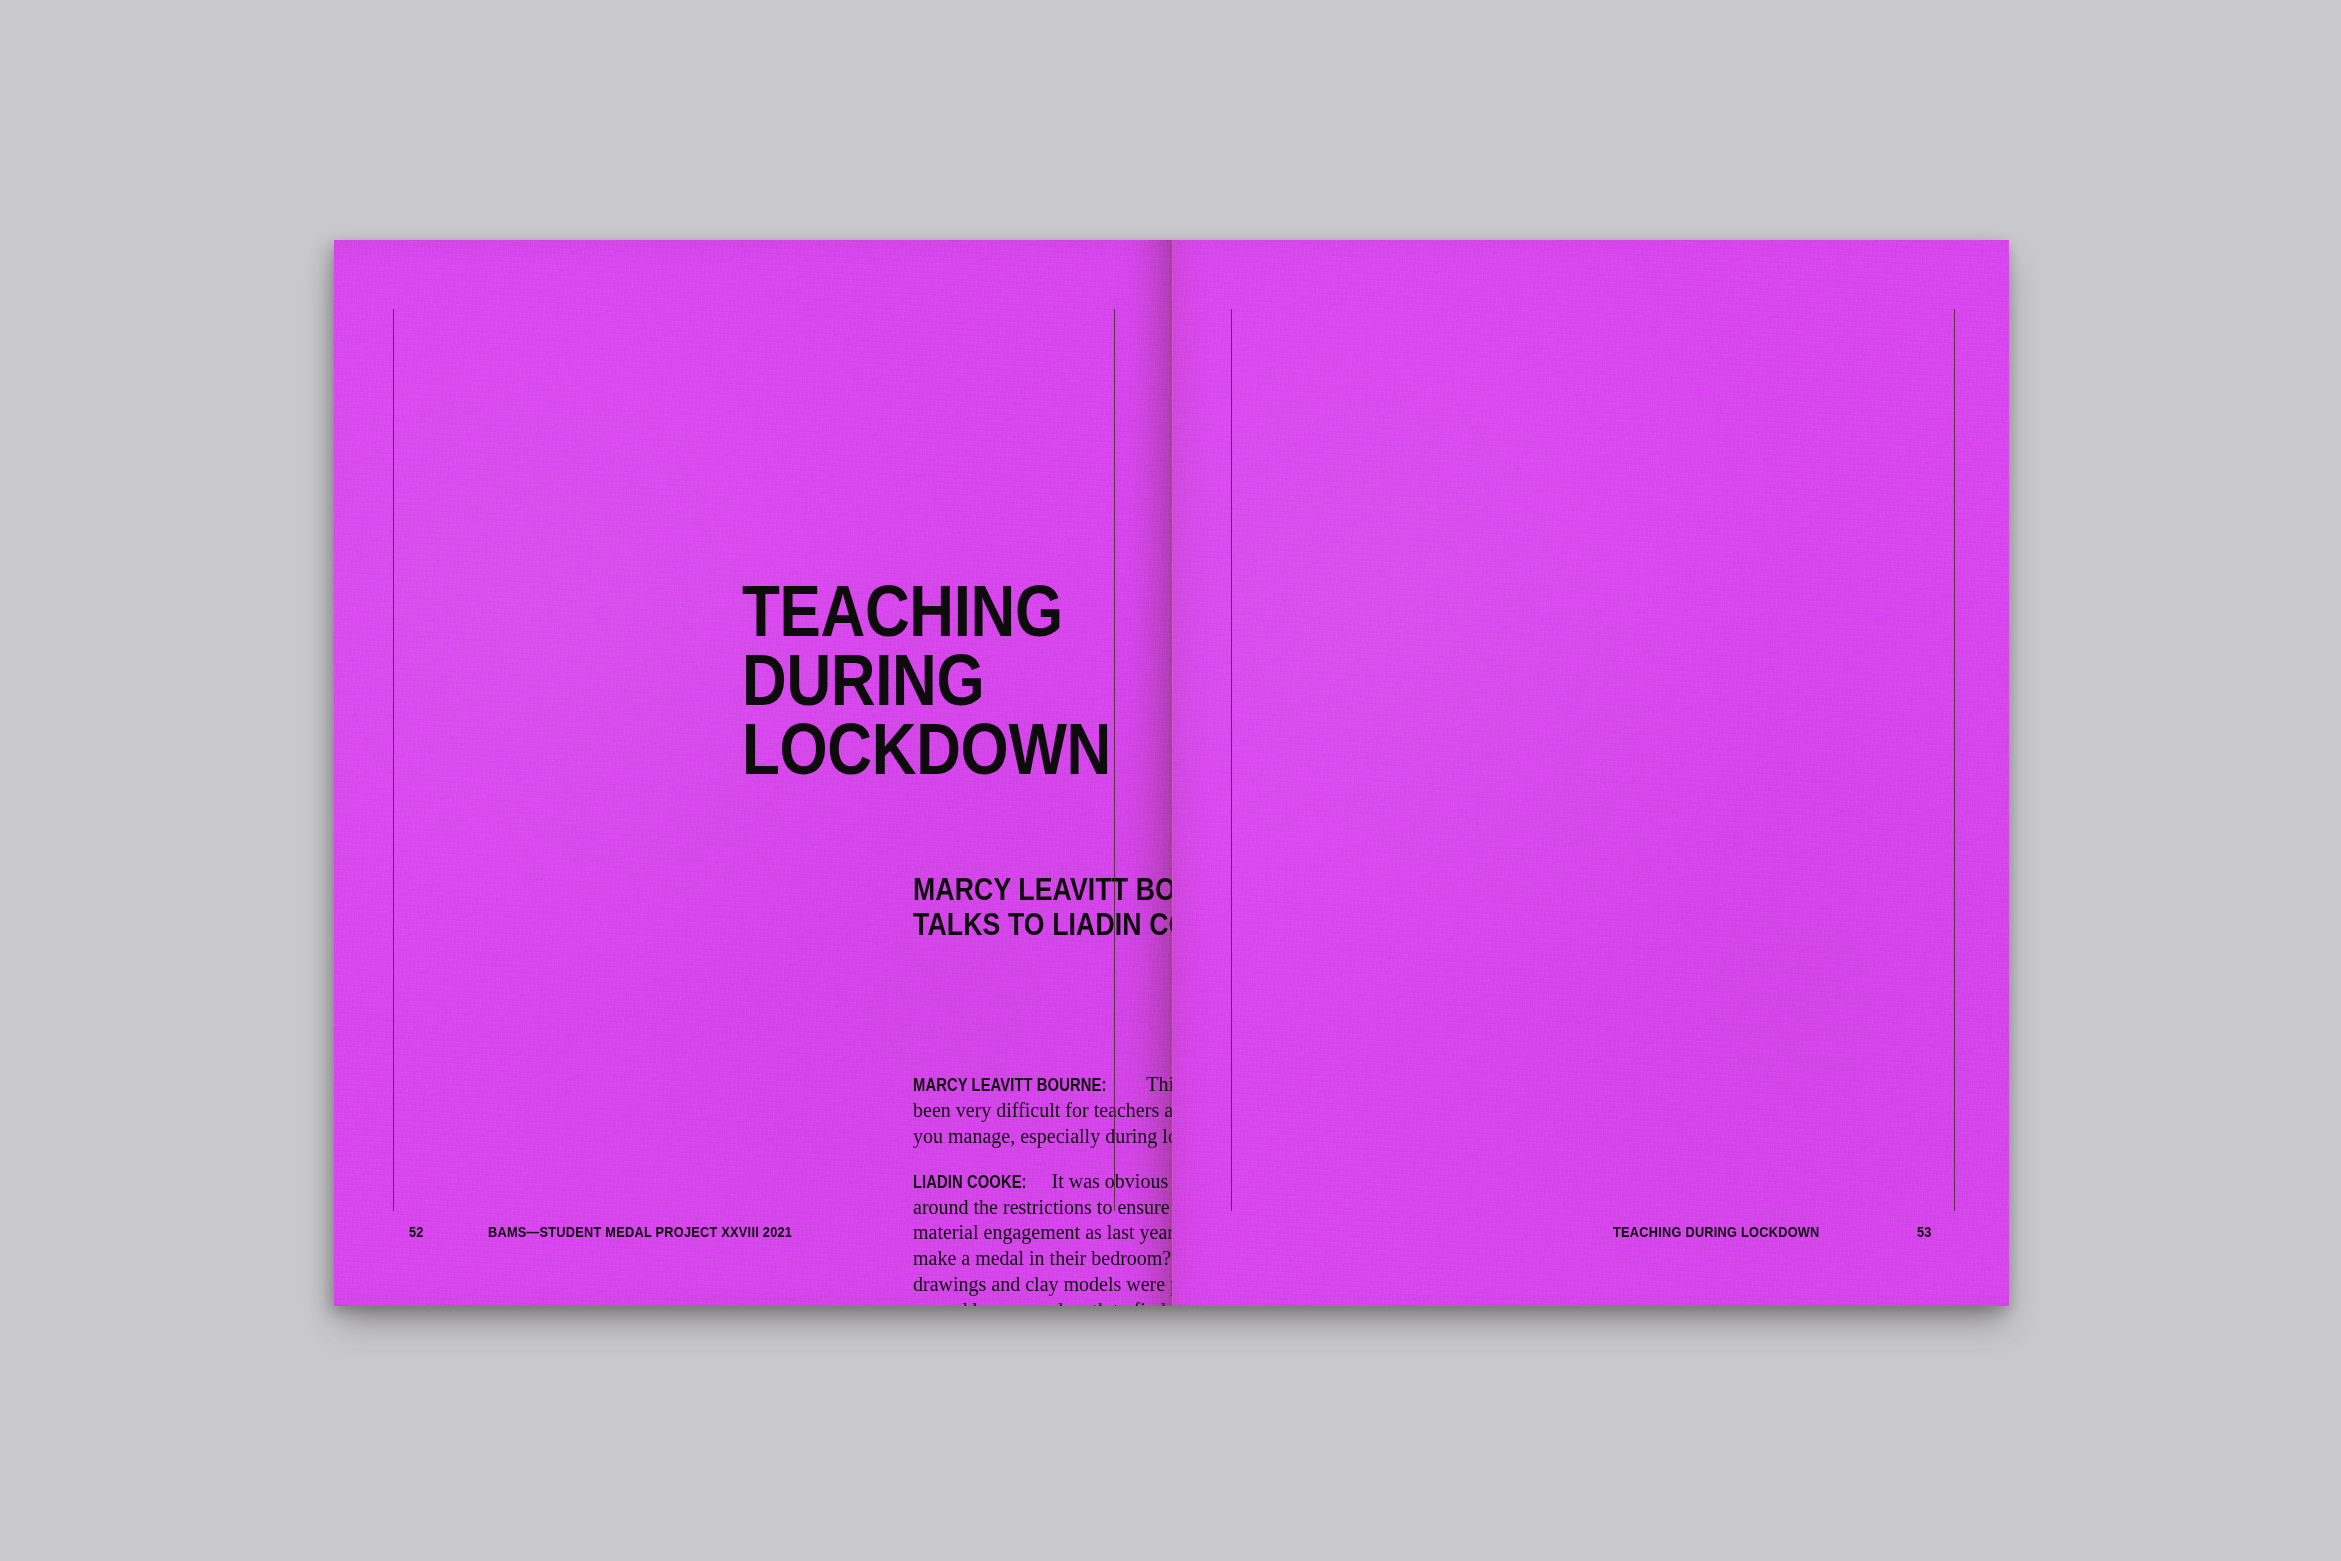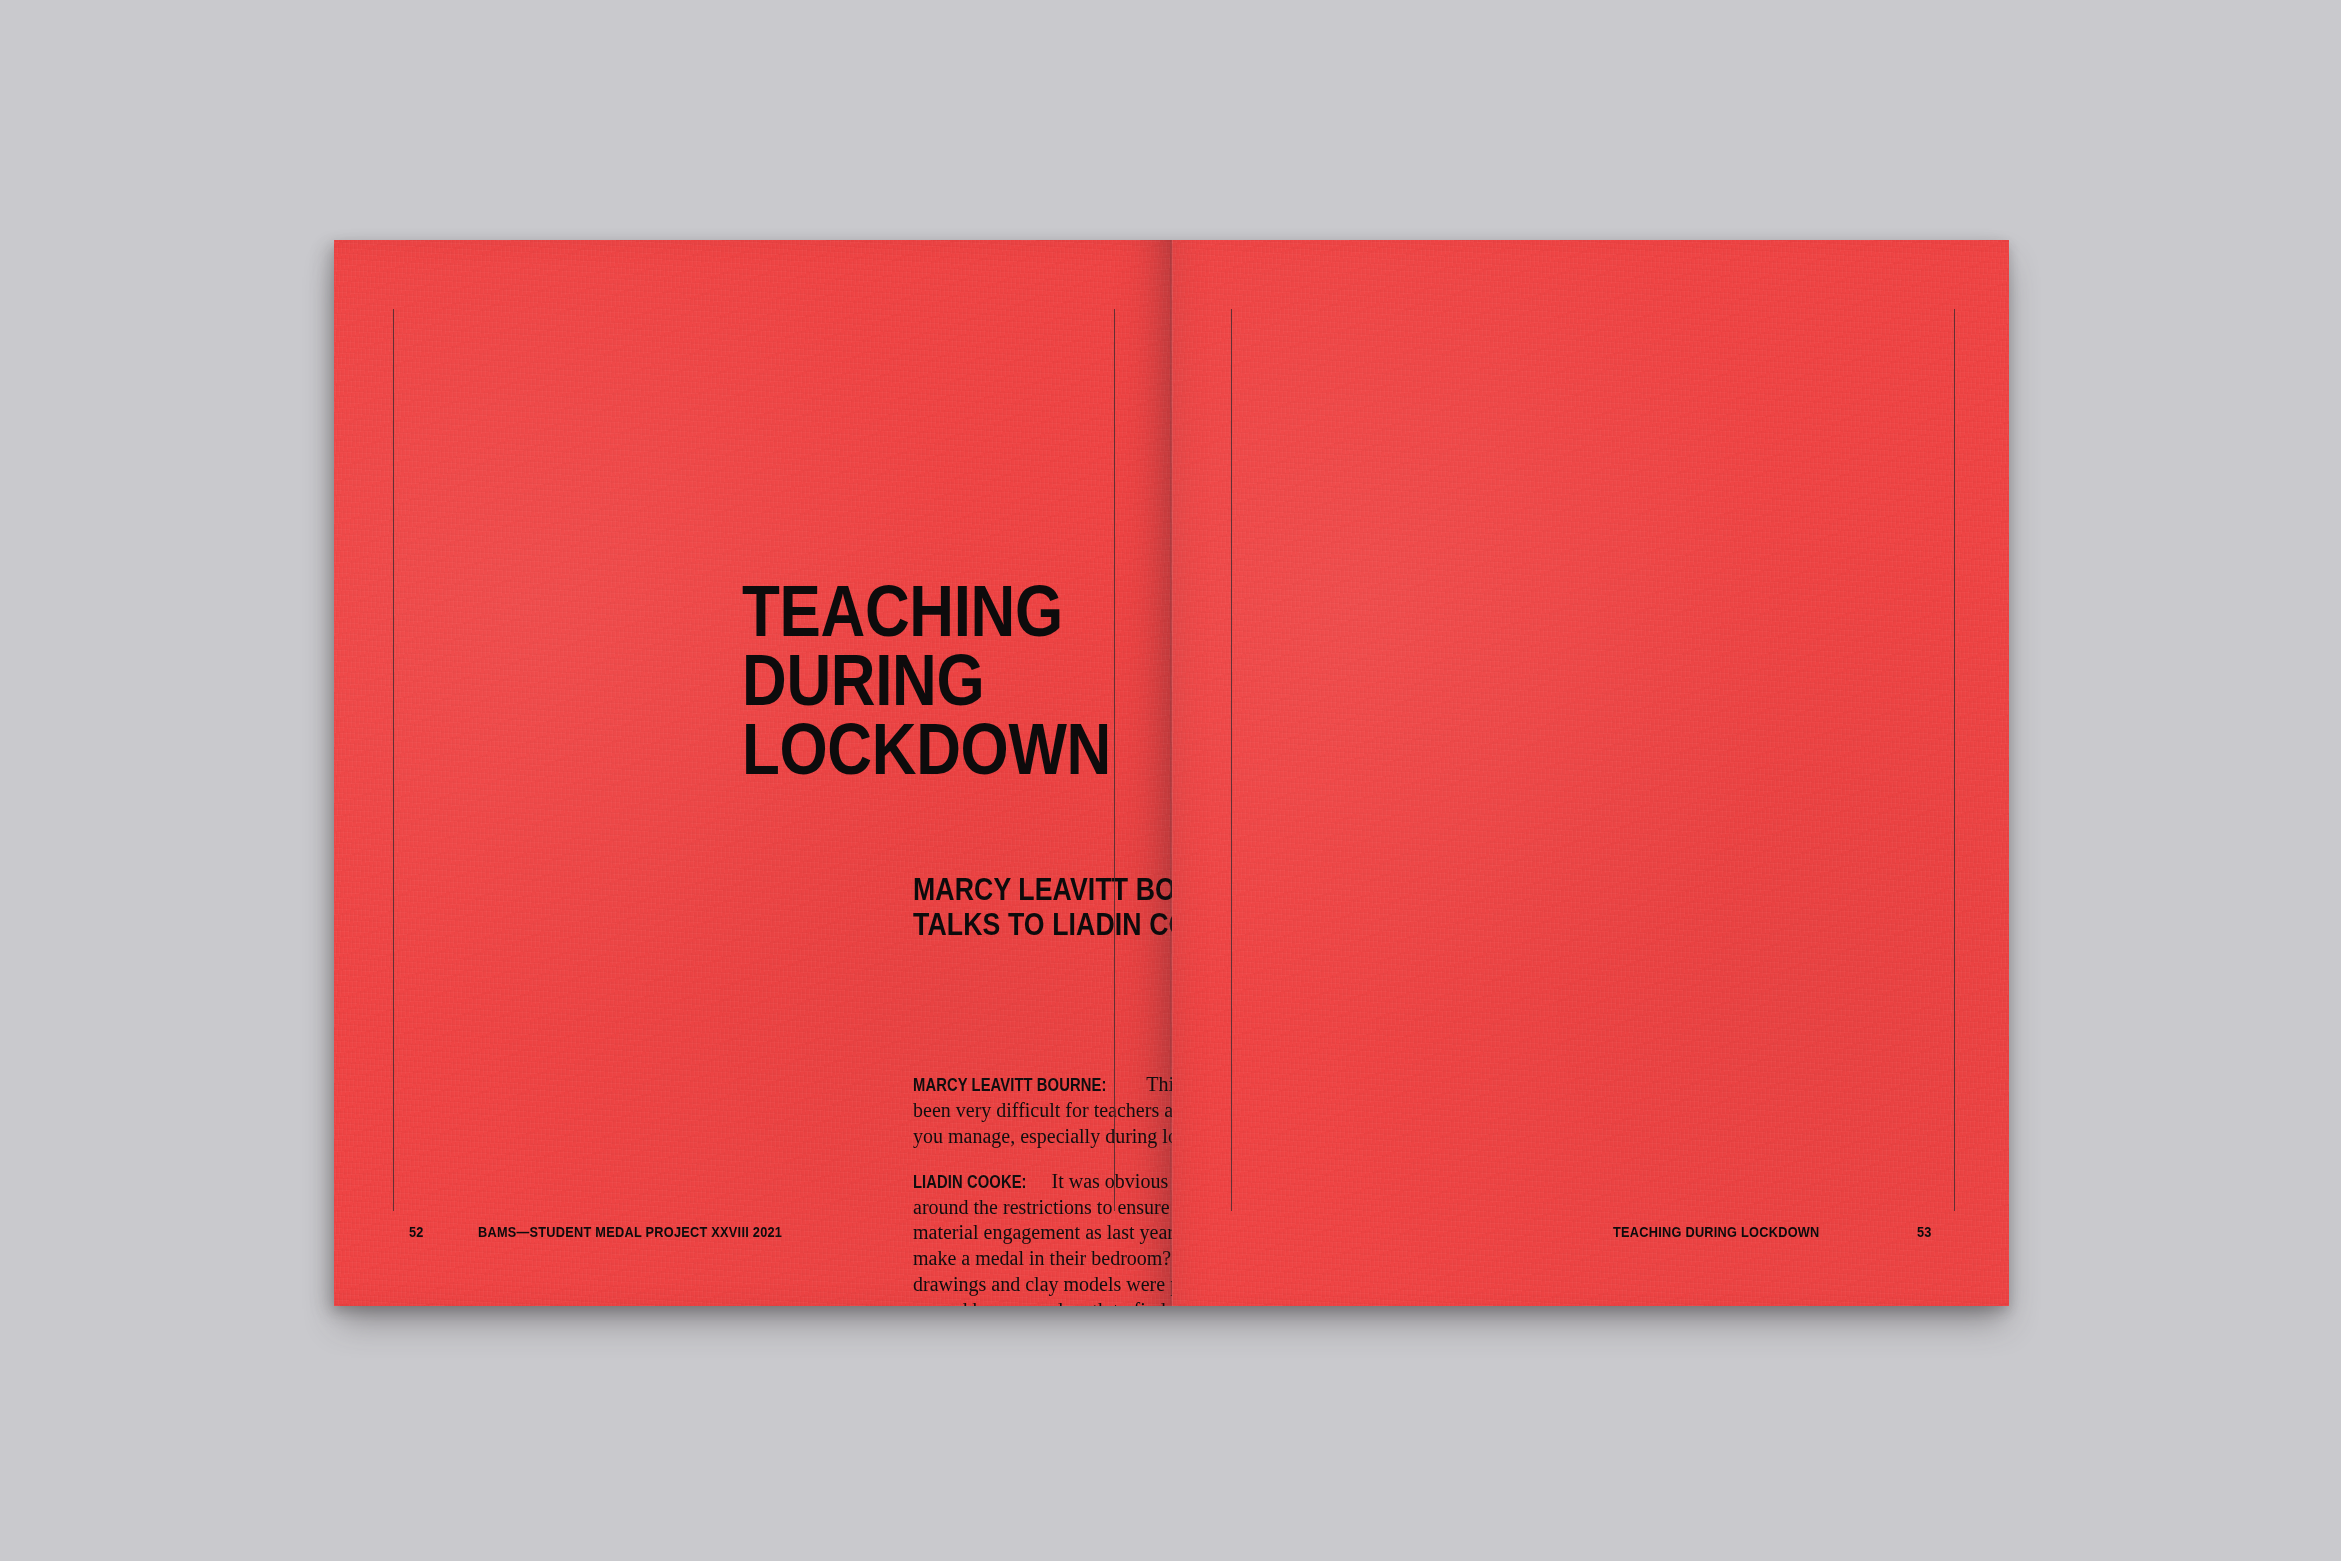--- a/index.html
+++ b/index.html
@@ -27,21 +27,21 @@
     box-shadow:
       0 20px 33px -4.7px rgba(60,55,58,0.42),
       0 4.7px 11px rgba(60,55,58,0.22),
       -7.8px 6.2px 17px rgba(60,55,58,0.18);
   }
 
   .page {
     position: relative;
     width: 50%;
     height: 100%;
-    background: #ef4444;
+    background: #d946ef;
     overflow: hidden;
   }
 
   
   .paper-texture {
     position: absolute;
     inset: 0;
     pointer-events: none;
     opacity: .5;
     background-image:
@@ -145,21 +145,21 @@
     font-weight: 700;
     font-size: 15px;
     letter-spacing: .02em;
     color: #0d0b0c;
     text-transform: uppercase;
     display: flex;
     align-items: baseline;
   }
   .footer span { transform: scaleX(0.85); transform-origin: left center; display:inline-block; }
 
-  #footer-left  { left: 75px;  gap: 2px; }
+  #footer-left  { left: 75px;  gap: 12px; }
   #footer-left .folio { width: 67px; }
   #footer-right { right: 75px; }
   #footer-right .title { margin-right: 61px; }
 </style>
 </head>
 <body>
 
 <div id="spread">
 
   <div class="page page-left">

